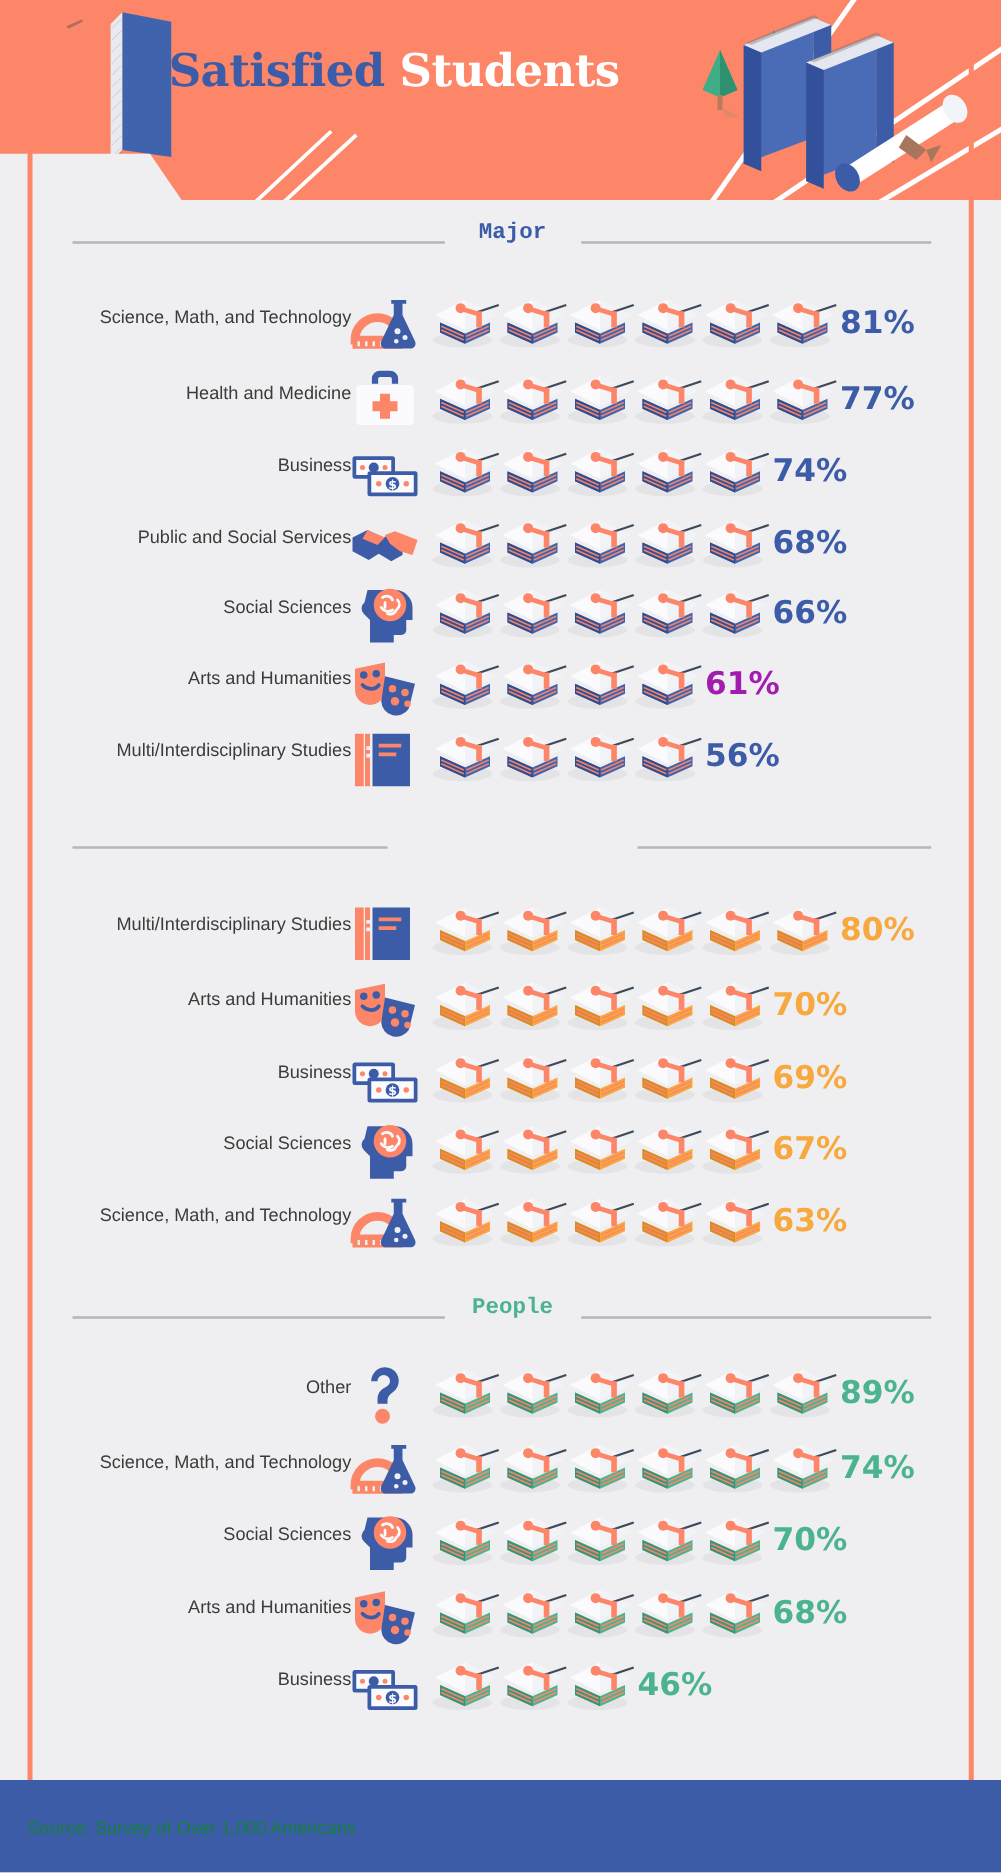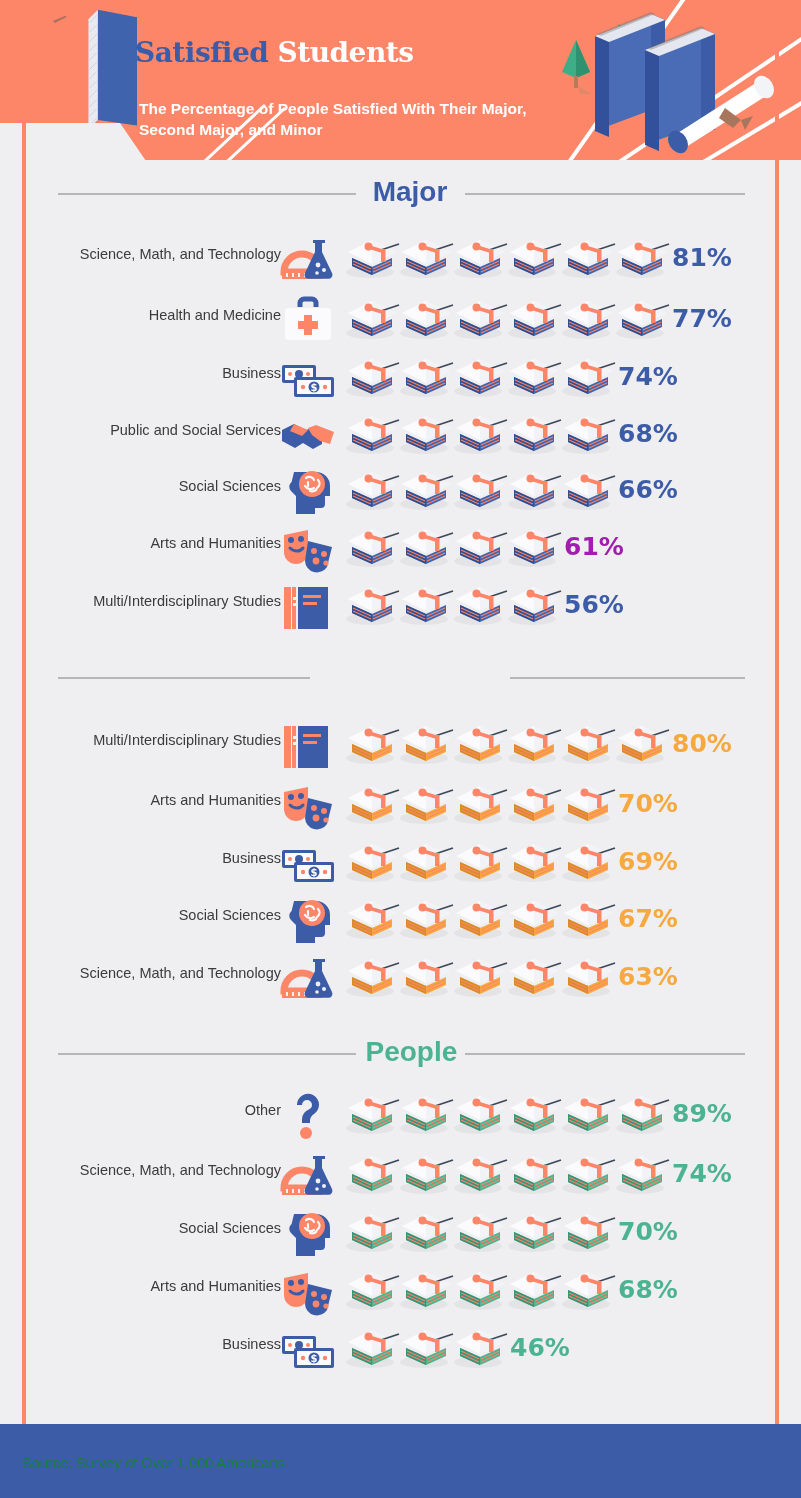--- a/index.html
+++ b/index.html
@@ -21,21 +21,21 @@
     background:#efeff1;
   }
   .hdr-notch:after{
     content:"";position:absolute;right:-26px;top:0;
     border-left:26px solid #efeff1;
     border-top:38px solid transparent;
   }
   .title{
     position:absolute;left:135px;top:36px;
     font-family:"DejaVu Serif", serif;
-    font-weight:bold;font-size:28px;letter-spacing:-0.5px;
+    font-weight:bold;font-size:36px;letter-spacing:-0.5px;
     white-space:nowrap;
   }
   .title .w1{color:#3c5ca8;}
   .title .w2{color:#ffffff;}
   .subtitle{
     position:absolute;left:139px;top:98px;
     color:#ffffff;font-size:15.5px;font-weight:bold;line-height:21px;
     width:420px;
   }
   
@@ -66,22 +66,22 @@
   
   .section{position:absolute;left:0;width:801px;}
   .sec-head{
     position:relative;height:34px;
   }
   .sec-line{
     position:absolute;top:17px;height:2px;background:#b6b6b8;
   }
   .sec-title{
     position:absolute;top:0;
-    font-family:Liberation Sans, sans-serif;
-    font-weight:bold;font-size:28px;
+    font-family:Liberation Mono, monospace;
+    font-weight:bold;font-size:18px;
     text-align:center;white-space:nowrap;
   }
 
   .row{position:absolute;left:0;width:801px;height:62px;}
   .row-label{
     position:absolute;right:520px;top:14px;
     width:300px;text-align:right;
     font-size:14.5px;color:#3b3b3b;
     white-space:nowrap;
   }
@@ -170,21 +170,20 @@
       <polygon points="168,114 180,110 172,124" fill="#a8765c"></polygon>
     </g>
   </svg>
 
   <div class="hdr-notch"></div>
 
   <div class="title">
     <span class="w1">Satisfied</span>
     <span class="w2">Students</span>
   </div>
-  <div class="subtitle">The Percentage of People Satisfied With Their Major, Second Major, and Minor</div>
 </div>
 
 <div class="frame"></div>
 
 <div id="sections-root">
     <div class="section" style="top: 176px;">
     <div class="sec-head">
       <div class="sec-line" style="left:58px;width:297.5px;"></div>
       <div class="sec-title" style="left:365.5px;width:89px;color:#3c5ca8;">Major</div>
       <div class="sec-line" style="left:464.5px;width:280.5px;"></div>

